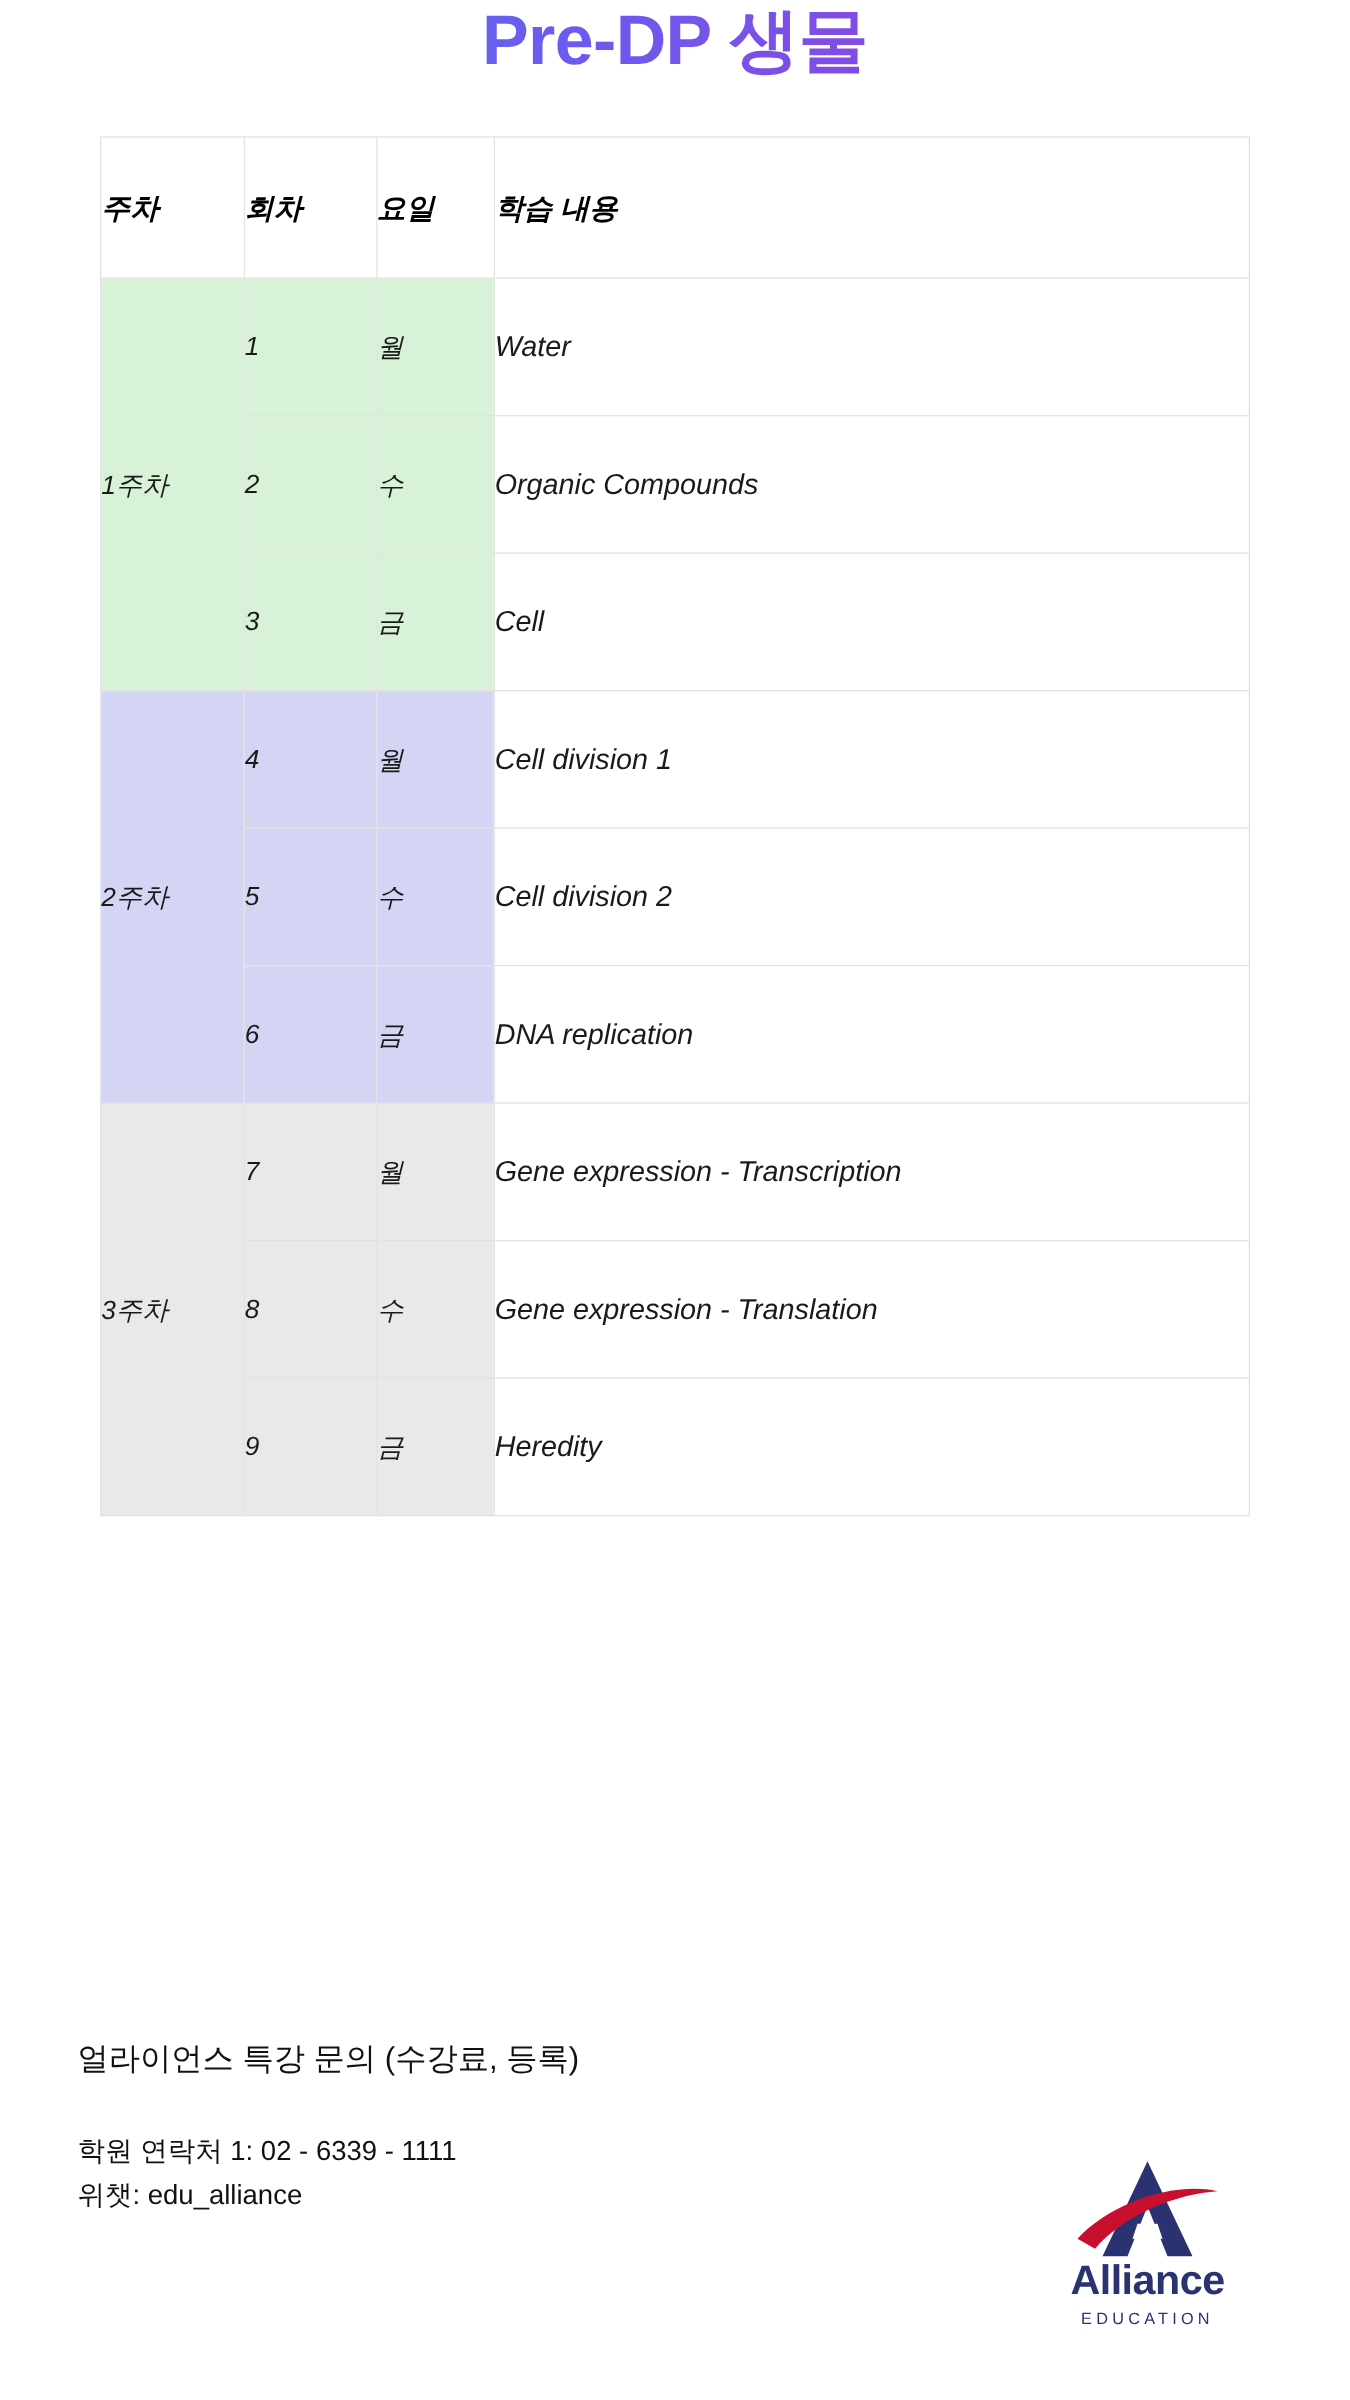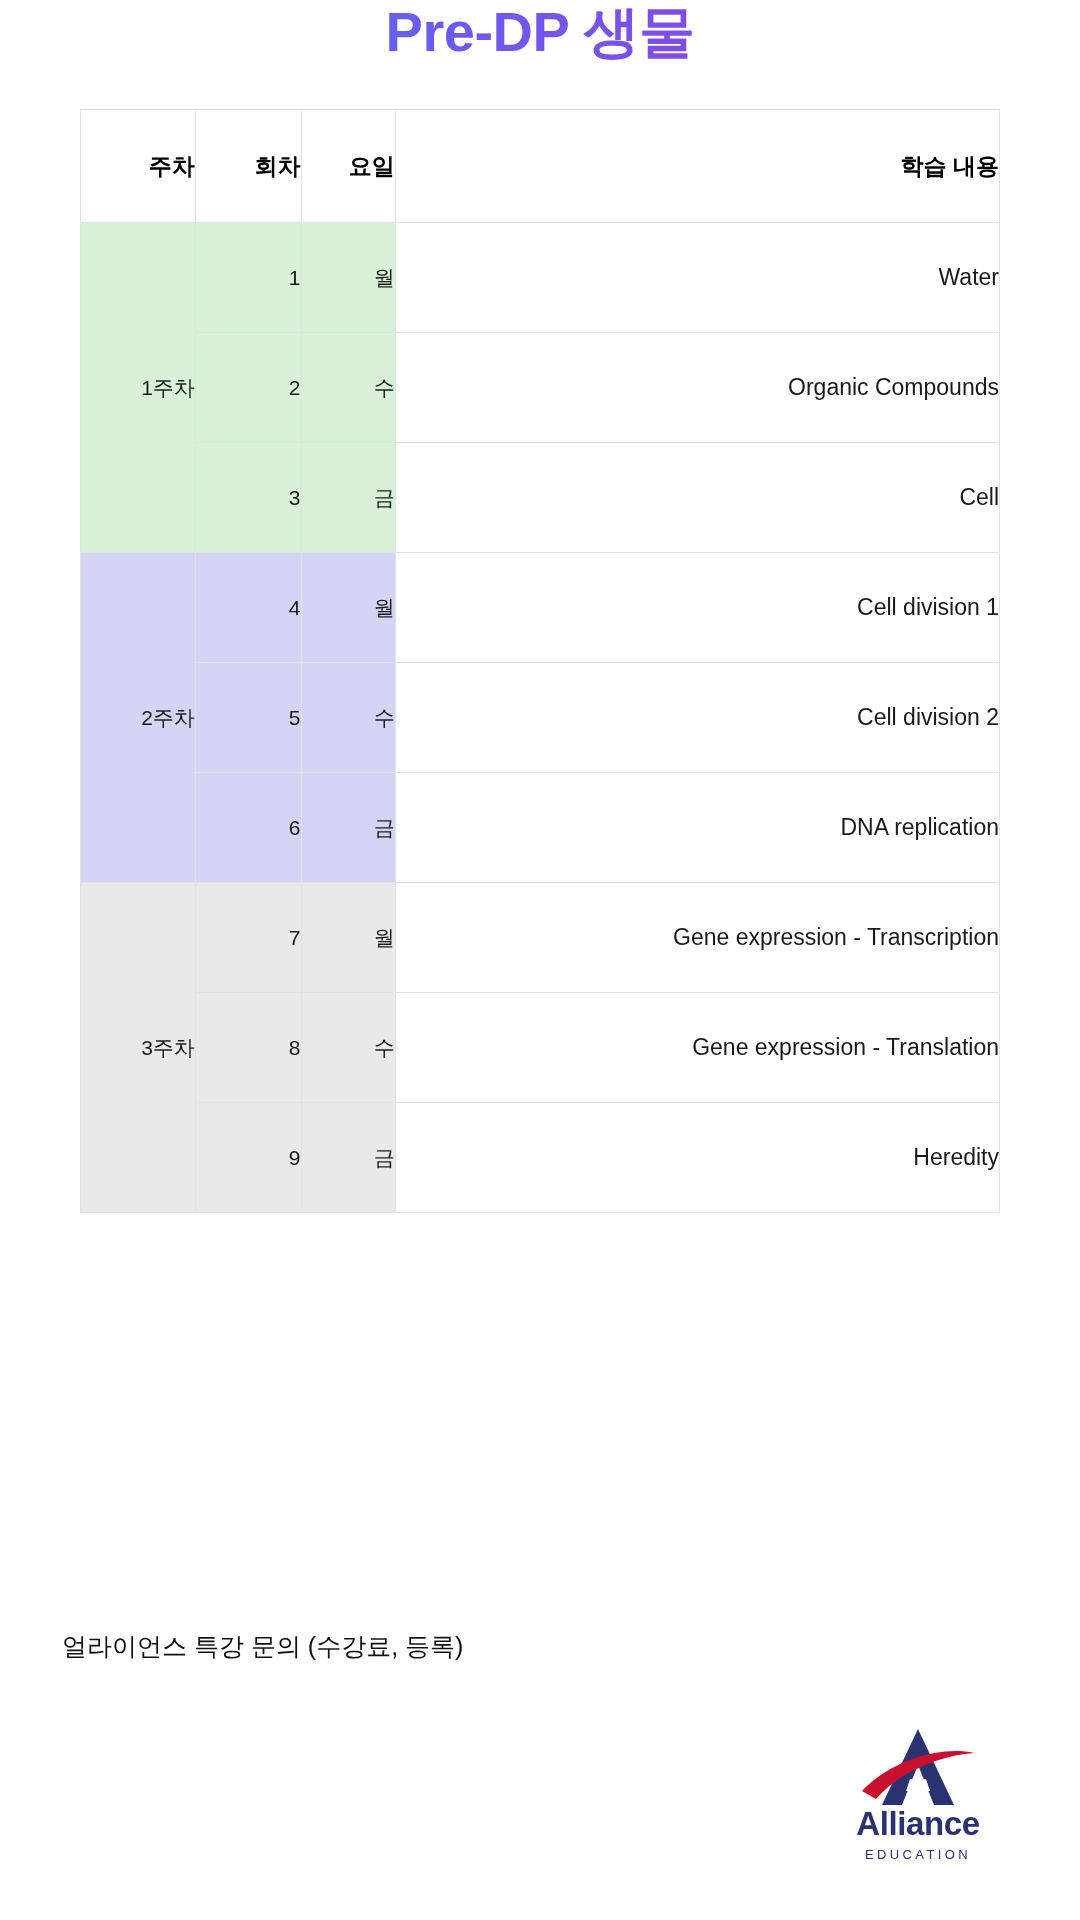--- a/index.html
+++ b/index.html
@@ -44,23 +44,24 @@
     font-size: 21px;
   }
   table.schedule col.c-week    { width: 100px; }
   table.schedule col.c-session { width: 92px;  }
   table.schedule col.c-day     { width: 82px;  }
   table.schedule col.c-content { width: 526px; }
 
   table.schedule th,
   table.schedule td {
     border: 1px solid #e2e2e2;
-    text-align: right;
+    text-align: left;
     vertical-align: middle;
     padding: 0;
+    font-style: italic;
   }
   table.schedule thead th {
     height: 112px;
     font-size: 23px;
     font-weight: bold;
     background: #ffffff;
     color: #000000;
   }
   table.schedule tbody td {
     height: 109px;
@@ -205,20 +206,22 @@
           <td class="tint">금</td>
           <td class="content-cell">Heredity</td>
         </tr>
       </tbody>
   </table>
 </div>
 
 <div class="footer">
   <div class="footer-heading">얼라이언스 특강 문의 (수강료, 등록)</div>
   <div class="footer-lines">
+    <div>학원 연락처 1: 02 - 6339 - 1111</div>
+    <div>위챗: edu_alliance</div>
   </div>
 </div>
 
 <div class="logo">
   <div class="logo-mark">
     <svg viewBox="0 0 200 86" width="200" height="86" aria-hidden="true">
       <path d="M100 4 L136 80 L116 80 L100 40 L84 80 L64 80 Z" fill="#2b3272"></path>
       <path d="M92 54 L108 54 L112 66 L88 66 Z" fill="#ffffff"></path>
       <path d="M44 66 C70 38, 120 20, 156 28 C124 30, 82 46, 58 74 Z" fill="#c8102e"></path>
       <path d="M52 72 C78 46, 124 30, 156 28 C128 34, 88 52, 64 78 Z" fill="#2b3272" opacity="0"></path>

